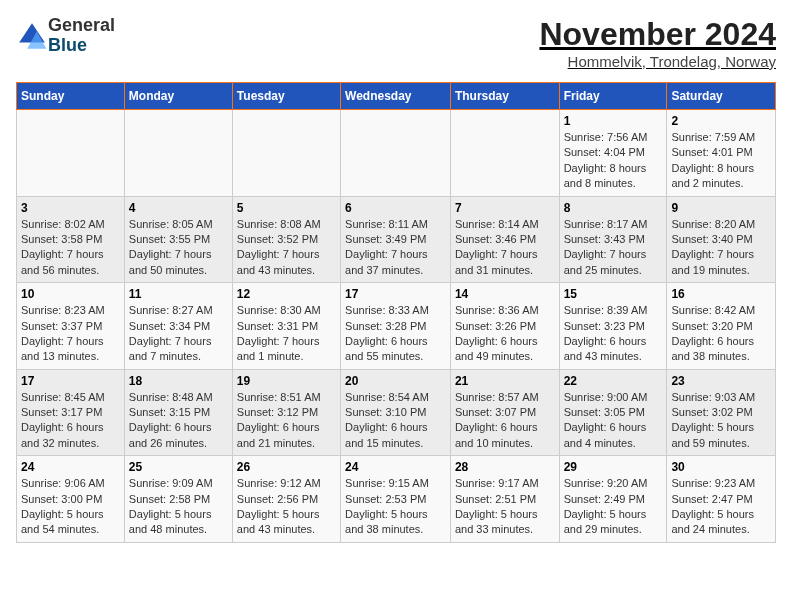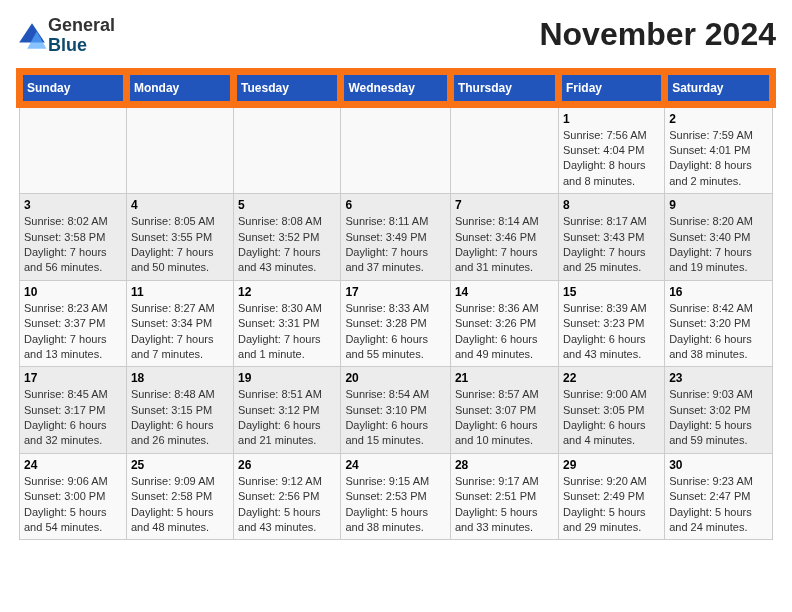--- a/index.html
+++ b/index.html
@@ -27,20 +27,21 @@
       line-height: 1.1;
     }
     .logo-general { color: #333; }
     .logo-blue { color: #0c4a6e; }
     .logo-icon {
       width: 32px;
       height: 32px;
     }
     .title-block {
       text-align: right;
+      text-decoration: underline;
     }
     .month-title {
       font-size: 32px;
       font-weight: bold;
       color: #222;
     }
     .location {
       font-size: 15px;
       color: #444;
     }
@@ -48,21 +49,21 @@
       width: 100%;
       border-collapse: collapse;
       font-size: 11px;
     }
     thead tr th {
       background: #2255bb;
       color: #fff;
       padding: 6px 4px;
       text-align: left;
       font-size: 12px;
-      border: 7px solid #f97316;
+      border: 1px solid #f97316;
     }
     tbody tr td {
       vertical-align: top;
       padding: 4px;
       border: 1px solid #ccc;
       min-height: 70px;
       width: 113px;
     }
     tbody tr:nth-child(odd) td {
       background: #f9f9f9;
@@ -90,20 +91,21 @@
       <polygon points="20,4 36,28 4,28" fill="#2255bb"></polygon>
       <polygon points="26,14 38,36 14,36" fill="#55aaff" opacity="0.7"></polygon>
     </svg>
     <div class="logo-text">
       <span class="logo-general">General</span><br>
       <span class="logo-blue">Blue</span>
     </div>
   </div>
   <div class="title-block">
     <div class="month-title">November 2024</div>
+    <div class="location">Hommelvik, Trondelag, Norway</div>
   </div>
 </div>
 
 <table>
   <thead>
     <tr id="weekday-header">
         <th>Sunday</th>
         <th>Monday</th>
         <th>Tuesday</th>
         <th>Wednesday</th>

